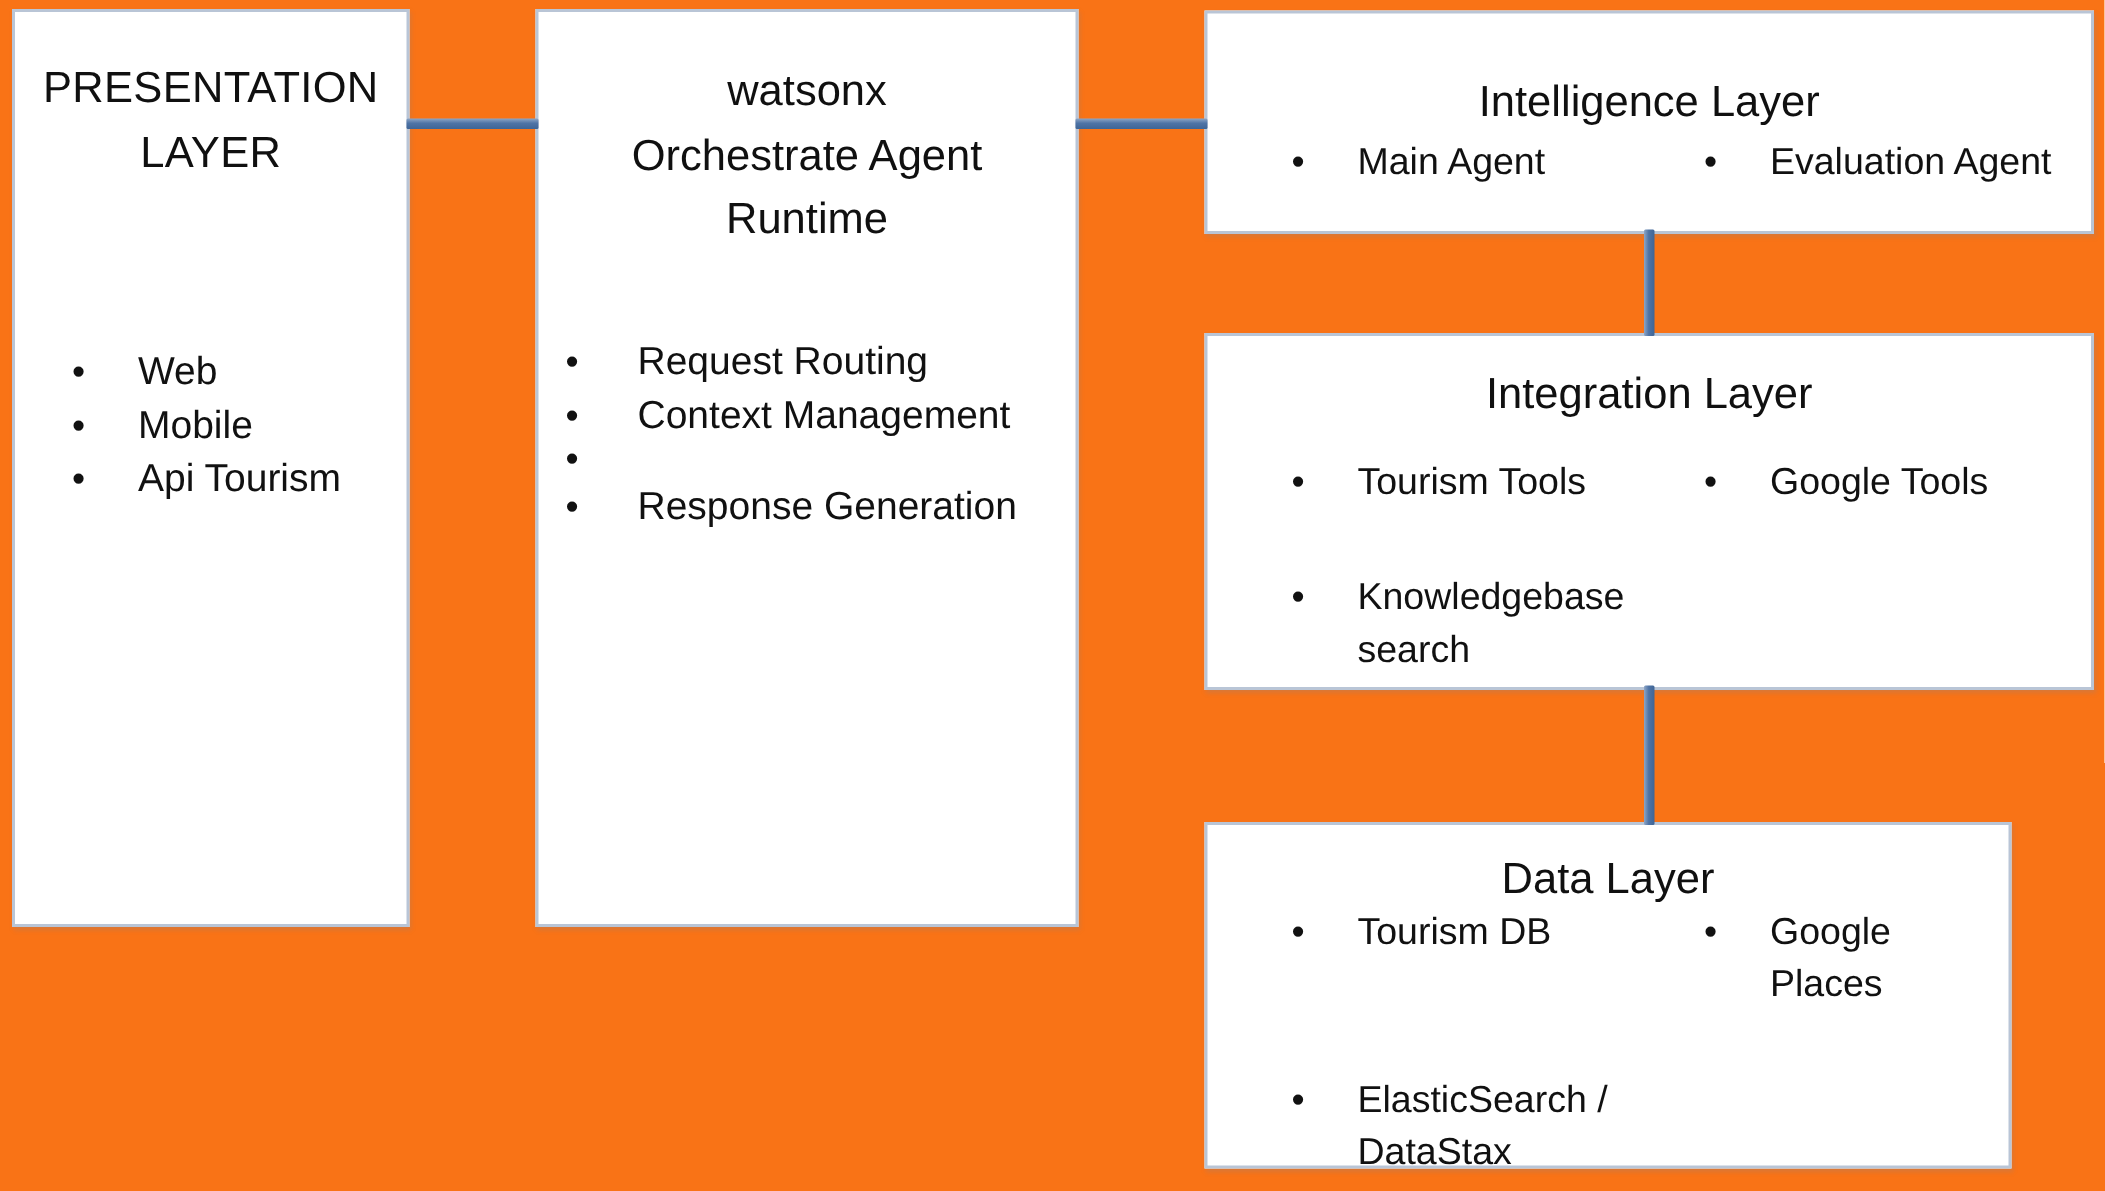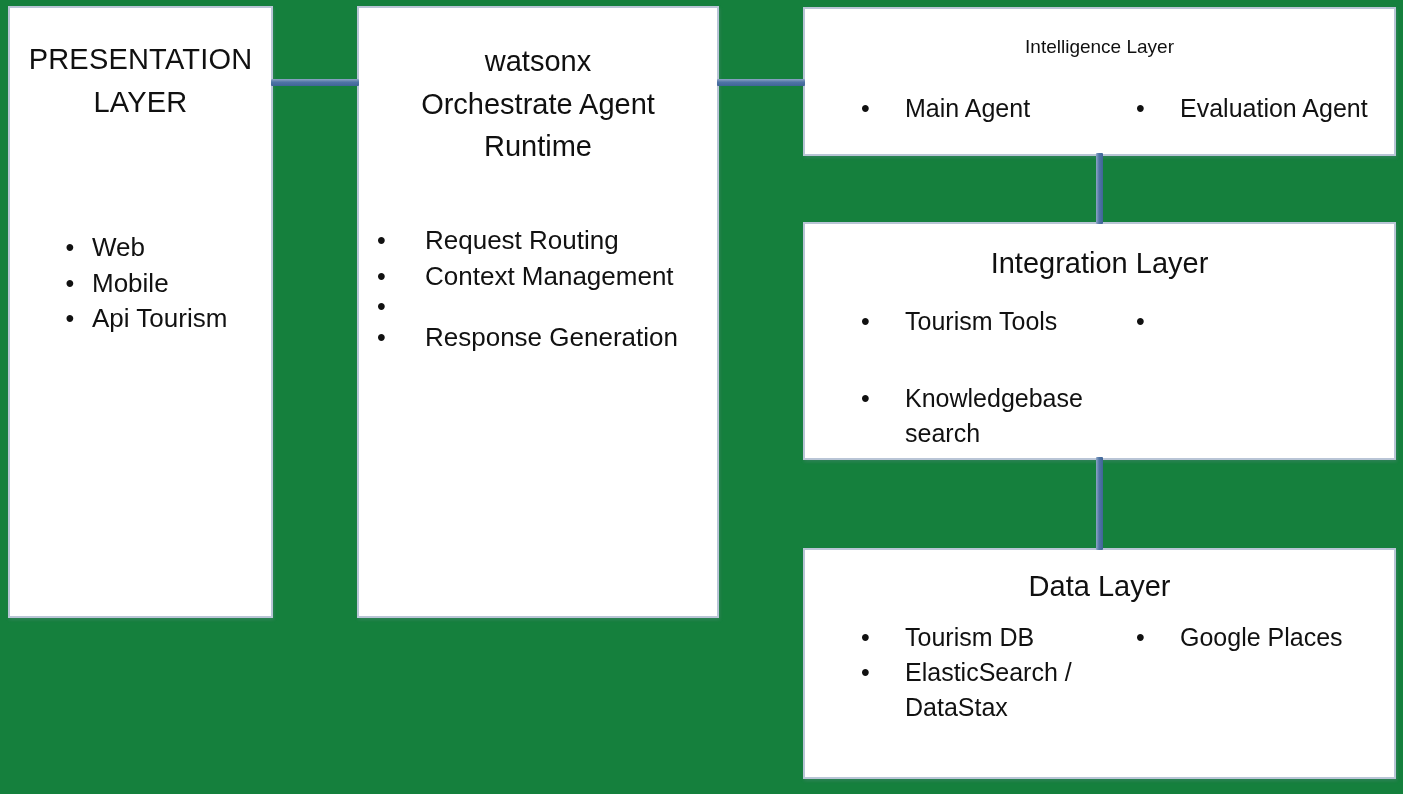--- a/index.html
+++ b/index.html
@@ -8,54 +8,54 @@
     background: #ffffff;
   }
   body {
     font-family: "Liberation Sans", sans-serif;
     color: #111111;
   }
   #canvas {
     position: relative;
     width: 1403px;
     height: 794px;
-    background: #15803d;
+    background: #f97316;
     overflow: hidden;
   }
 
   
   .box {
     position: absolute;
     background: #ffffff;
     border: 2px solid #b9c5d6;
     box-sizing: border-box;
     box-shadow: 1px 2px 3px rgba(120,135,160,0.25);
   }
 
   #box-presentation { left: 8px;   top: 6px;   width: 265px; height: 612px; }
   #box-runtime      { left: 357px; top: 6px;   width: 362px; height: 612px; }
   #box-intelligence { left: 803px; top: 7px;   width: 593px; height: 149px; }
   #box-integration  { left: 803px; top: 222px; width: 593px; height: 238px; }
-  #box-data         { left: 803px; top: 548px; width: 593px; height: 231px; }
+  #box-data         { left: 803px; top: 548px; width: 538px; height: 231px; }
 
   
   .box-title {
     position: absolute;
     left: 0;
     right: 0;
     text-align: center;
     font-size: 30px;
     line-height: 1.47;
     color: #101010;
     font-weight: 400;
     white-space: pre-line;
   }
   #title-presentation { top: 30px;  font-size: 29px; letter-spacing: .2px; }
   #title-runtime      { top: 32px;  font-size: 29px; }
-  #title-intelligence { top: 24px;  font-size: 19px; }
+  #title-intelligence { top: 38px;  font-size: 29px; }
   #title-integration  { top: 18px;  font-size: 29px; }
   #title-data         { top: 15px;  font-size: 29px; }
 
   
   .bullets {
     position: absolute;
     margin: 0;
     padding: 0;
     list-style: none;
   }
@@ -70,21 +70,21 @@
     display: inline-block;
     width: 44px;
     flex: 0 0 44px;
     font-size: 25px;
     line-height: 1;
   }
   .bullets li .dot::before { content: "\2022"; }
   .bullets li .txt { white-space: nowrap; }
 
   
-  #list-presentation { left: 38px; top: 222px; text-align: center; }
+  #list-presentation { left: 38px; top: 222px; }
   #list-presentation li { font-size: 26px; line-height: 1.37; }
 
   
   #list-runtime { left: 18px; top: 214px; }
   #list-runtime li { font-size: 26px; line-height: 1.39; }
   #list-runtime li .dot { width: 48px; flex: 0 0 48px; }
 
   
   .grid-bullets {
     position: absolute;
@@ -102,21 +102,21 @@
   .grid-bullets .cell .dot {
     display: inline-block;
     width: 44px;
     flex: 0 0 44px;
   }
   .grid-bullets .cell .dot::before { content: "\2022"; }
   .grid-bullets .cell.empty { visibility: hidden; }
 
   #list-intelligence { left: 56px; top: 82px; }
   #list-integration  { left: 56px; top: 80px; row-gap: 42px; }
-  #list-data         { left: 56px; top: 70px; }
+  #list-data         { left: 56px; top: 54px; row-gap: 42px; }
 
   
   .connector-h {
     position: absolute;
     height: 7px;
     background: linear-gradient(to bottom, #8ea6c6 0%, #4f74a6 45%, #3f6596 100%);
     border-radius: 1px;
   }
   .connector-v {
     position: absolute;
@@ -192,20 +192,21 @@
 
   <div class="box" id="box-integration">
     <div class="box-title" id="title-integration">Integration Layer</div>
     <div class="grid-bullets" id="list-integration">
       <div class="cell">
         <span class="dot"></span>
         <span class="txt">Tourism Tools</span>
       </div>
       <div class="cell">
         <span class="dot"></span>
+        <span class="txt">Google Tools</span>
       </div>
       <div class="cell">
         <span class="dot"></span>
         <span class="txt">Knowledgebase search</span>
       </div>
       <div class="cell empty">
         <span class="dot"></span>
         <span class="txt"></span>
       </div>
     </div>

